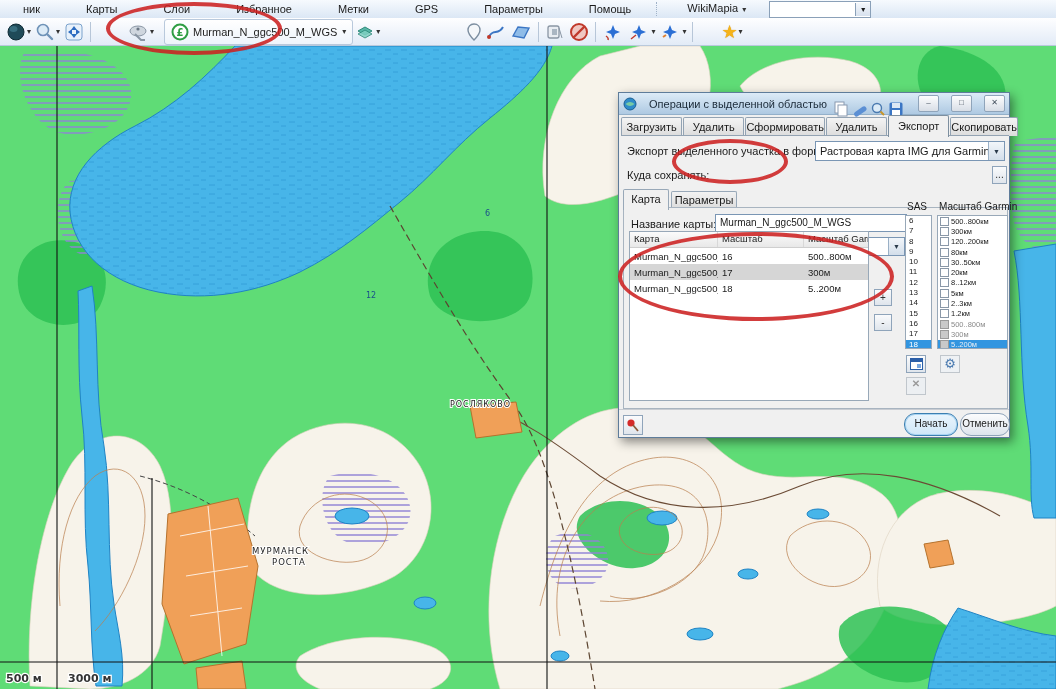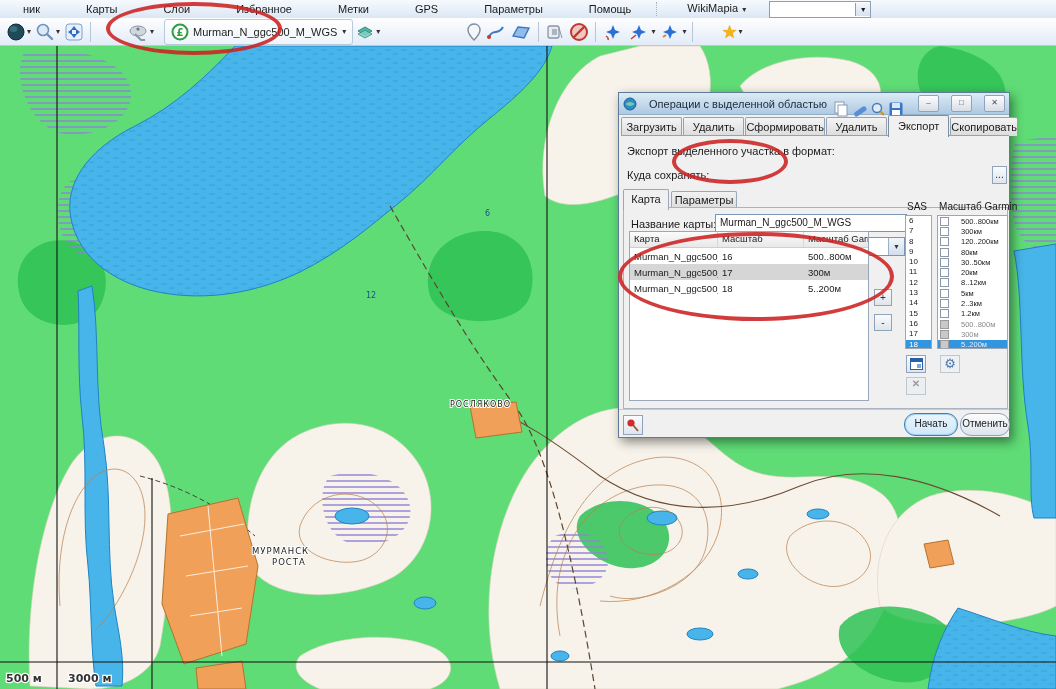--- a/index.html
+++ b/index.html
@@ -76,21 +76,21 @@
   .mt-row.selected{background:#d6d6d6;}
   .mt-cell{padding:0 4px;box-sizing:border-box;overflow:hidden;white-space:nowrap;}
   .c1{width:88px;}.c2{width:86px;}.c3{width:64px;}
   
   #sas-list{position:absolute;left:286px;top:122px;width:27px;height:134px;background:#fff;
          border:1px solid #98a8b8;box-sizing:border-box;overflow:hidden;}
   .sas-item{height:10.3px;line-height:10.3px;font-size:8px;padding-left:3px;}
   .sas-item.selected{background:#3295e0;color:#fff;}
   #garmin-list{position:absolute;left:318px;top:122px;width:71px;height:134px;background:#fff;
          border:1px solid #98a8b8;box-sizing:border-box;overflow:hidden;}
-  .gitem{height:10.3px;display:flex;align-items:center;gap:12px;padding-left:2px;font-size:7.5px;}
+  .gitem{height:10.3px;display:flex;align-items:center;gap:2px;padding-left:2px;font-size:7.5px;}
   .gitem .cb{width:7px;height:7px;border:1px solid #8a98a8;background:#fff;flex:none;}
   .gitem.checked .cb{background:#c9c9c9;border-color:#9a9a9a;}
   .gitem.checked{color:#8a8a8a;}
   .gitem.selected{background:#3295e0;color:#e8eef4;}
   
   #dlg-bottom{position:absolute;left:0;top:316px;width:100%;height:30px;border-top:1px solid #c8ccd2;}
   .bottom-icon{position:absolute;width:16px;height:16px;top:8px;}
   .action-btn{position:absolute;top:4px;height:21px;border:1px solid #8fa4ba;border-radius:11px;
         background:linear-gradient(#fbfcfd,#dde4ec);font-size:10px;text-align:center;line-height:19px;}
   .action-btn.default{border:1px solid #3c7fb1;box-shadow:0 0 0 1px #a8d4f2 inset;background:linear-gradient(#eaf5fd,#cfe7f8);}
@@ -341,20 +341,24 @@
       <div class="dlg-tab">Загрузить</div>
       <div class="dlg-tab">Удалить</div>
       <div class="dlg-tab">Сформировать</div>
       <div class="dlg-tab">Удалить</div>
       <div class="dlg-tab active">Экспорт</div>
       <div class="dlg-tab">Скопировать</div>
     </div>
     <div id="dlg-tabline"></div>
 
     <div class="dlg-label" style="left:8px;top:52px;">Экспорт выделенного участка в формат:</div>
+    <div class="combo" style="left:196px;top:48px;width:190px;height:20px;">
+      <div class="combo-text">Растровая карта IMG для Garmin</div>
+      <div class="combo-arrow">▼</div>
+    </div>
 
     <div class="dlg-label" style="left:8px;top:76px;">Куда сохранять:</div>
     <div class="small-btn" style="left:373px;top:73px;width:15px;height:18px;line-height:16px;">...</div>
 
     <div class="inner-tab active" style="left:4px;top:96px;width:46px;">Карта</div>
     <div class="inner-tab" style="left:52px;top:98px;width:66px;height:17px;line-height:16px;">Параметры</div>
     <div class="groupbox" style="left:4px;top:114px;width:385px;height:202px;"></div>
 
     <div class="dlg-label" style="left:12px;top:125px;">Название карты:</div>
     <div class="textbox" style="left:96px;top:121px;width:192px;height:18px;font-size:10px;">Murman_N_ggc500_M_WGS</div>

